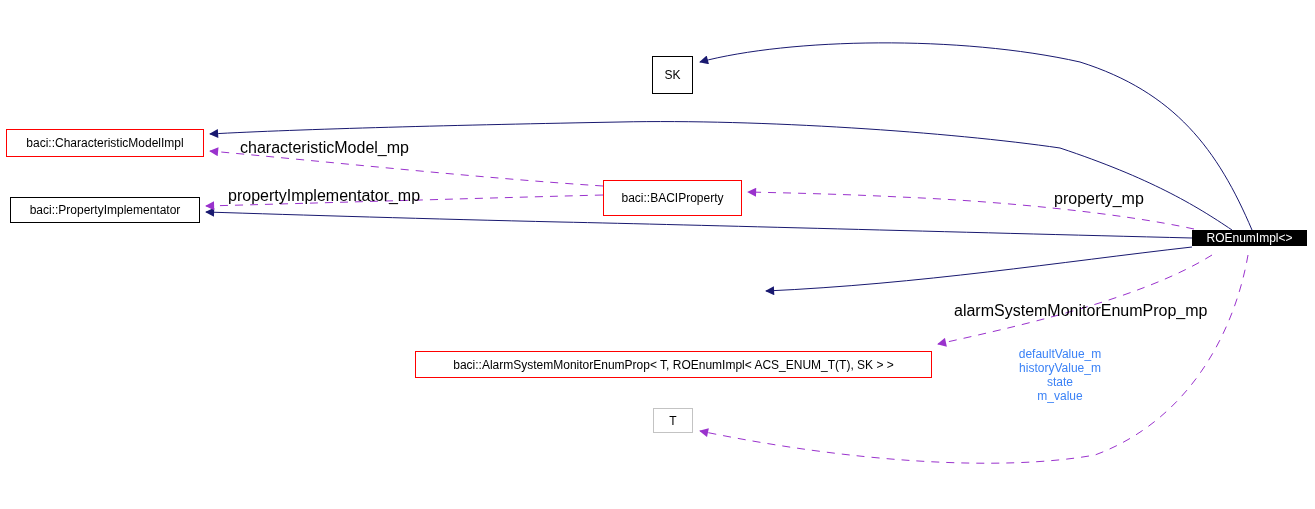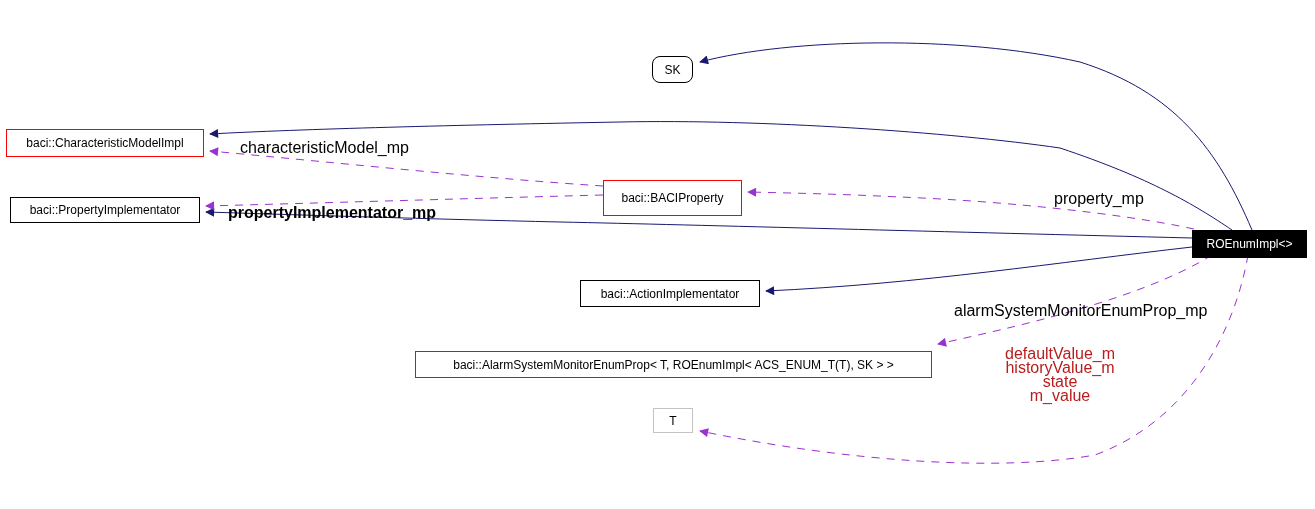--- a/index.html
+++ b/index.html
@@ -31,22 +31,22 @@
   .edge-label {
     position: absolute;
     font-size: 16px;
     color: #000000;
     white-space: nowrap;
     z-index: 3;
     background: transparent;
   }
   .member-list {
     position: absolute;
-    font-size: 16px;
-    color: #b91c1c;
+    font-size: 12px;
+    color: #3b82f6;
     text-align: center;
     line-height: 14px;
     z-index: 3;
   }
 </style>
 </head>
 <body>
 
 <div class="canvas">
 
@@ -65,55 +65,52 @@
     <path d="M 1192 238 C 950 232 700 225 560 222 C 430 219 300 215 206 212" fill="none" stroke="#191970" stroke-width="1" marker-end="url(#arrow-navy)"></path>
     <path d="M 1192 247 C 1060 262 920 284 766 291" fill="none" stroke="#191970" stroke-width="1" marker-end="url(#arrow-navy)"></path>
 
     <path d="M 1194 229 C 1120 213 1000 201 900 197 C 840 194 790 193 748 192" fill="none" stroke="#9a32cd" stroke-width="1" stroke-dasharray="8,7" marker-end="url(#arrow-purple)"></path>
     <path d="M 603 186 C 480 178 330 162 210 151" fill="none" stroke="#9a32cd" stroke-width="1" stroke-dasharray="8,7" marker-end="url(#arrow-purple)"></path>
     <path d="M 603 195 C 450 199 320 203 206 206" fill="none" stroke="#9a32cd" stroke-width="1" stroke-dasharray="8,7" marker-end="url(#arrow-purple)"></path>
     <path d="M 1212 255 C 1140 300 1010 328 938 344" fill="none" stroke="#9a32cd" stroke-width="1" stroke-dasharray="8,7" marker-end="url(#arrow-purple)"></path>
     <path d="M 1248 255 C 1235 330 1190 420 1095 455 C 1000 472 850 462 700 431" fill="none" stroke="#9a32cd" stroke-width="1" stroke-dasharray="8,7" marker-end="url(#arrow-purple)"></path>
   </svg>
 
-  <div class="node" style="left:652px; top:56px; width:41px; height:27px;border-radius:8px;">
+  <div class="node" style="left:652px; top:56px; width:41px; height:38px;">
     <span>SK</span>
   </div>
 
   <div class="node node--red" style="left:6px; top:129px; width:198px; height:28px;">
     <span>baci::CharacteristicModelImpl</span>
   </div>
 
   <div class="node" style="left:10px; top:197px; width:190px; height:26px;text-align:center;">
     <span>baci::PropertyImplementator</span>
   </div>
 
   <div class="node node--red" style="left:603px; top:180px; width:139px; height:36px;">
     <span>baci::BACIProperty</span>
   </div>
 
-  <div class="node" style="left:580px; top:280px; width:180px; height:27px;">
-    <span>baci::ActionImplementator</span>
-  </div>
 
   <div class="node node--red" style="left:415px; top:327px; width:517px; height:27px;margin-top:24px;">
     <span>baci::AlarmSystemMonitorEnumProp&lt; T, ROEnumImpl&lt; ACS_ENUM_T(T), SK &gt; &gt;</span>
   </div>
 
   <div class="node node--gray" style="left:653px; top:408px; width:40px; height:25px;">
     <span>T</span>
   </div>
 
-  <div class="node node--main" style="left:1192px; top:230px; width:115px; height:28px;">
+  <div class="node node--main" style="left:1192px; top:230px; width:115px; height:16px;">
     <span>ROEnumImpl&lt;&gt;</span>
   </div>
 
   <div class="edge-label" style="left:240px; top:139px;">characteristicModel_mp</div>
 
-  <div class="edge-label" style="left:228px; top:204px;font-weight:bold;">propertyImplementator_mp</div>
+  <div class="edge-label" style="left:228px; top:187px;">propertyImplementator_mp</div>
 
   <div class="edge-label" style="left:1022px; top:190px;padding-left:32px;">property_mp</div>
 
   <div class="edge-label" style="left:954px; top:290px;margin-top:12px;">alarmSystemMonitorEnumProp_mp</div>
 
   <div class="member-list" style="left:1000px; top:347px; width:120px;">
     <div>defaultValue_m</div>
     <div>historyValue_m</div>
     <div>state</div>
     <div>m_value</div>

